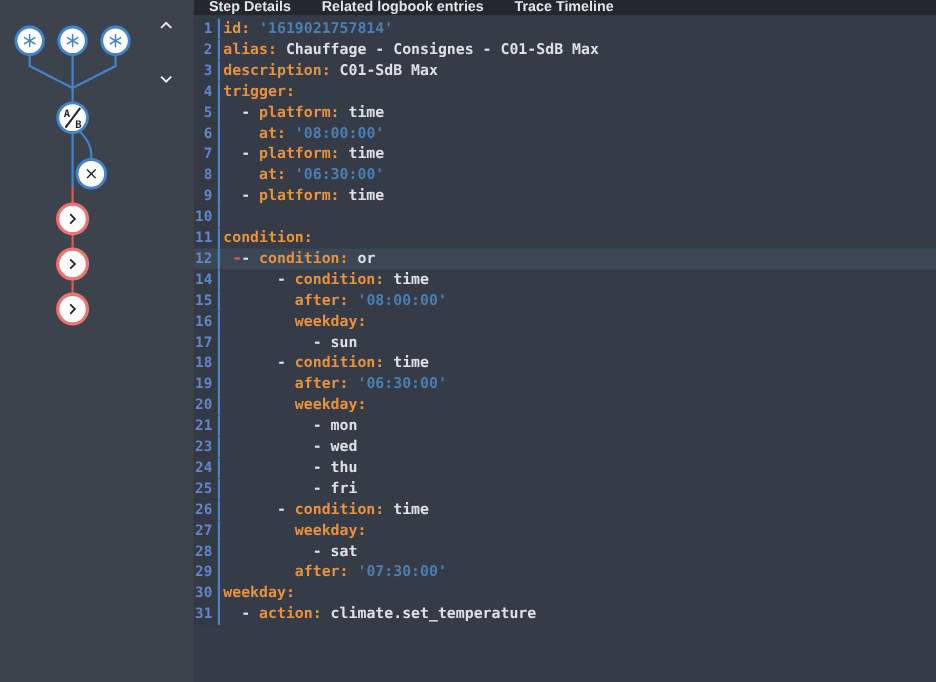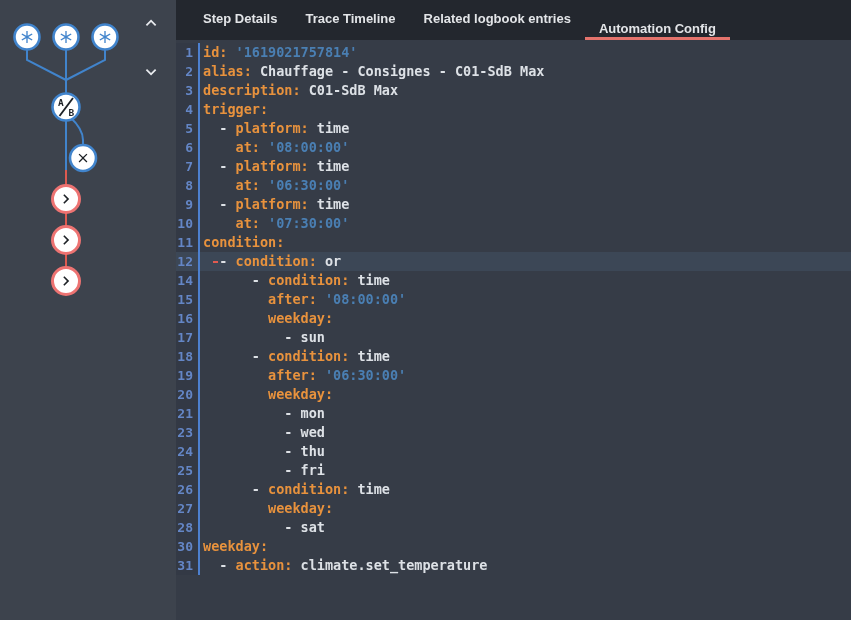--- a/index.html
+++ b/index.html
@@ -16,22 +16,22 @@
   .node-circle-red  { fill:#ffffff; stroke:var(--red);  stroke-width:3; }
   .conn-blue { fill:none; stroke:var(--blue); stroke-width:2; }
   .conn-red  { fill:none; stroke:var(--red-line); stroke-width:2; }
   .icon-blue { fill:var(--blue); }
   .icon-dark { fill:#1d2126; }
   .icon-white { fill:#e8eaee; }
   .ab-text { font-family:"DejaVu Sans Mono", monospace; font-size:9.5px; font-weight:bold; fill:#1d2126; }
   
   .main-panel { flex:1; display:flex; flex-direction:column; min-width:0; }
   .tab-bar {
-    height:40px; background:var(--tabbar-bg); display:flex; align-items:stretch;
-    padding-left:13px; flex:none;
+    height:14px; background:var(--tabbar-bg); display:flex; align-items:stretch;
+    padding-left:0; flex:none;
   }
   .tab {
     padding:0 14px; display:flex; align-items:center; cursor:pointer;
     color:var(--tab-text); font-size:13px; font-weight:bold;
     border-bottom:3px solid transparent; white-space:nowrap;
   }
   .tab.active { border-bottom-color:var(--tab-underline);margin-top:20px; }
   
   .code-editor {
     flex:1; background:var(--code-bg); overflow:hidden; padding-top:3px;
@@ -136,22 +136,22 @@
         <g>
           <path class="icon-white" transform="translate(140.6,61.6) scale(0.87)" d="M7.41,8.58L12,13.17L16.59,8.58L18,10L12,16L6,10L7.41,8.58Z"></path>
         </g>
       </g>
     </svg>
   </div>
 
   <div class="main-panel">
     <div class="tab-bar">
         <div class="tab">Step Details</div>
+        <div class="tab">Related logbook entries</div>
         <div class="tab">Trace Timeline</div>
-        <div class="tab">Related logbook entries</div>
         <div class="tab active">Automation Config</div>
       </div>
     <div class="code-editor">
         <div class="code-line">
           <span class="gutter">1</span>
           <span class="line-content"><span class="tok-k">id:</span><span class="tok-p"> </span><span class="tok-s">'1619021757814'</span></span>
         </div>
         <div class="code-line">
           <span class="gutter">2</span>
           <span class="line-content"><span class="tok-k">alias:</span><span class="tok-p"> </span><span class="tok-v">Chauffage - Consignes - C01-SdB Max</span></span>
@@ -179,21 +179,20 @@
         <div class="code-line">
           <span class="gutter">8</span>
           <span class="line-content"><span class="tok-p">    </span><span class="tok-k">at:</span><span class="tok-p"> </span><span class="tok-s">'06:30:00'</span></span>
         </div>
         <div class="code-line">
           <span class="gutter">9</span>
           <span class="line-content"><span class="tok-p">  - </span><span class="tok-k">platform:</span><span class="tok-p"> </span><span class="tok-v">time</span></span>
         </div>
         <div class="code-line">
           <span class="gutter">10</span>
-          <span class="line-content"><span class="tok-p">    </span><span class="tok-k">at:</span><span class="tok-p"> </span><span class="tok-s">'07:30:00'</span></span>
         </div>
         <div class="code-line">
           <span class="gutter">11</span>
           <span class="line-content"><span class="tok-k">condition:</span></span>
         </div>
         <div class="code-line active">
           <span class="gutter">12</span>
           <span class="line-content"><span class="tok-p">  </span><span class="tok-m"></span><span class="tok-p">- </span><span class="tok-k">condition:</span><span class="tok-p"> </span><span class="tok-v">or</span></span>
         </div>
         <div class="code-line">
@@ -246,20 +245,24 @@
         </div>
         <div class="code-line">
           <span class="gutter">27</span>
           <span class="line-content"><span class="tok-p">        </span><span class="tok-k">weekday:</span></span>
         </div>
         <div class="code-line">
           <span class="gutter">28</span>
           <span class="line-content"><span class="tok-p">          - </span><span class="tok-v">sat</span></span>
         </div>
         <div class="code-line">
+          <span class="gutter">29</span>
+          <span class="line-content"><span class="tok-p">        </span><span class="tok-k">after:</span><span class="tok-p"> </span><span class="tok-s">'07:30:00'</span></span>
+        </div>
+        <div class="code-line">
           <span class="gutter">30</span>
           <span class="line-content"><span class="tok-k">weekday:</span></span>
         </div>
         <div class="code-line">
           <span class="gutter">31</span>
           <span class="line-content"><span class="tok-p">  - </span><span class="tok-k">action:</span><span class="tok-p"> </span><span class="tok-v">climate.set_temperature</span></span>
         </div>
       </div>
   </div>
 

